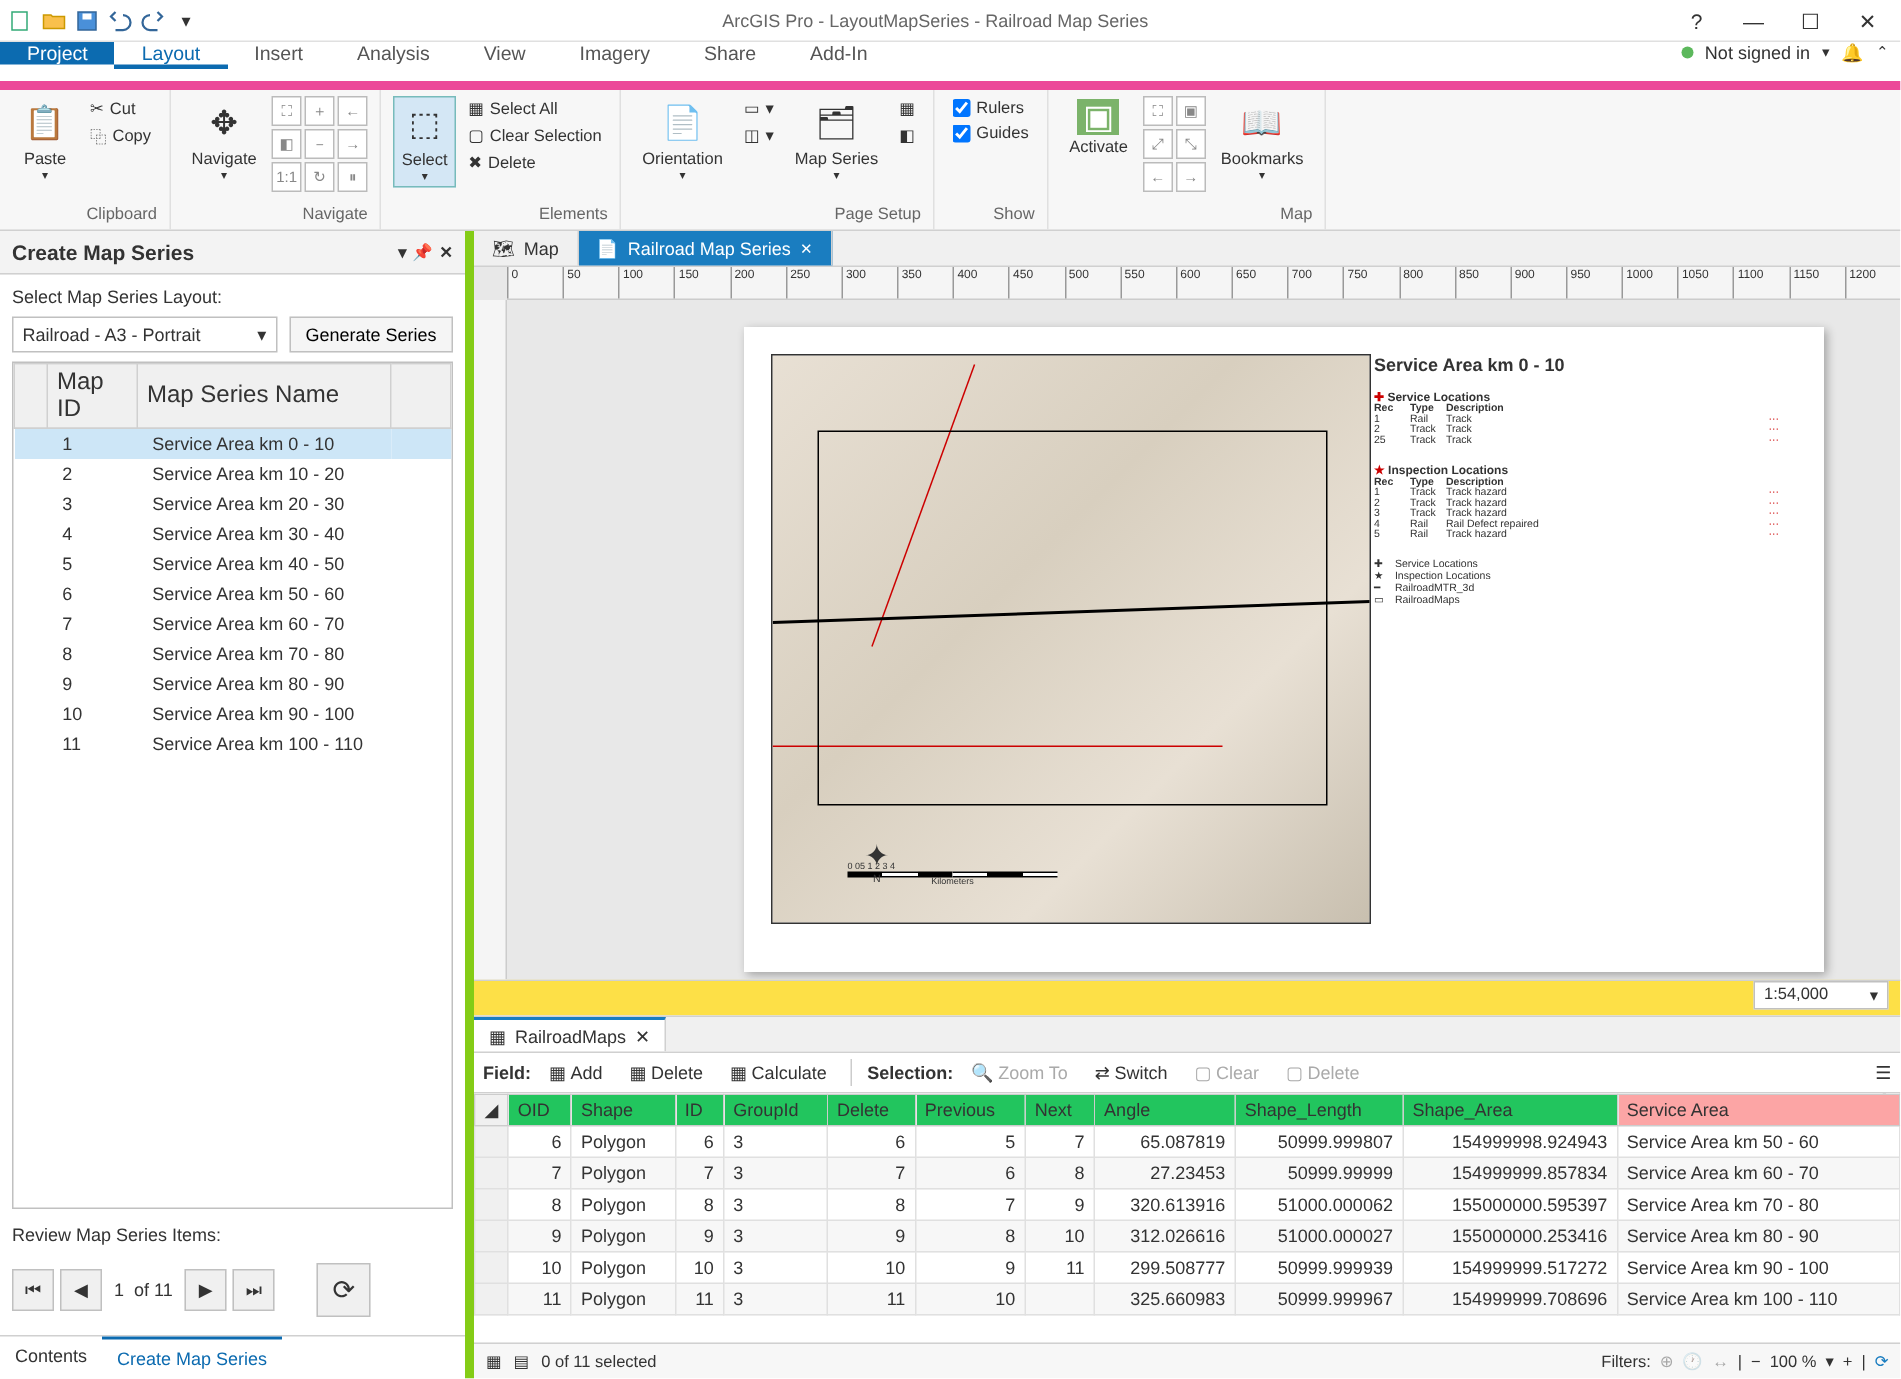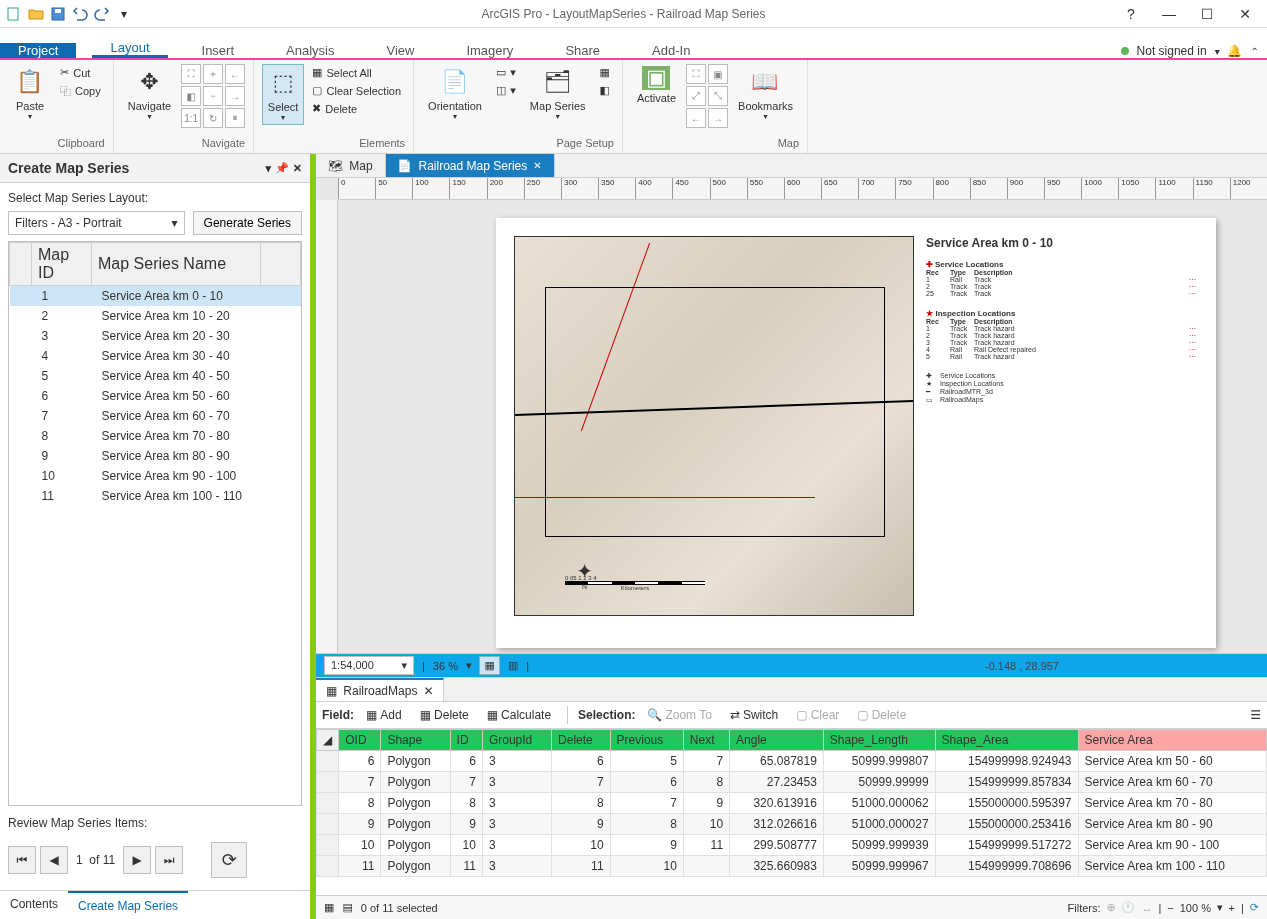--- a/index.html
+++ b/index.html
@@ -7,21 +7,21 @@
 
 
 .titlebar { height: 28px; background: #fff; display: flex; align-items: center; padding: 0 4px; border-bottom: 1px solid #e0e0e0; }
 .qat { display: flex; gap: 2px; align-items: center; }
 .qat-btn { width: 20px; height: 20px; display: flex; align-items: center; justify-content: center; cursor: pointer; }
 .title-text { flex: 1; text-align: center; font-size: 12px; color: #666; }
 .win-controls { display: flex; gap: 2px; align-items: center; }
 .win-btn { width: 36px; height: 24px; display: flex; align-items: center; justify-content: center; cursor: pointer; font-size: 14px; }
 
 
-.ribbon-tabs { height: 32px; display: flex; align-items: flex-end; border-bottom: 2px solid #ec4899; gap: 16px; }
+.ribbon-tabs { height: 32px; display: flex; align-items: flex-start; border-bottom: 6px solid #ec4899; }
 .ribbon-tab { padding: 0 18px; display: flex; align-items: center; font-size: 13px; cursor: pointer; color: #555; }
 .ribbon-tab.project { background: #0c6bb0; color: #fff; }
 .ribbon-tab.active { border-bottom: 3px solid #0c6bb0; color: #0c6bb0; }
 .signin-area { margin-left: auto; display: flex; align-items: center; gap: 8px; padding-right: 8px; font-size: 12px; }
 .signin-dot { width: 8px; height: 8px; border-radius: 50%; background: #5cb85c; }
 
 
 .ribbon { height: 94px; background: #f7f7f7; border-bottom: 1px solid #d0d0d0; display: flex; }
 .ribbon-group { border-right: 1px solid #e0e0e0; padding: 4px 8px; display: flex; flex-direction: column; justify-content: space-between; }
 .ribbon-group-label { font-size: 11px; text-align: right; color: #666; margin-top: 2px; }
@@ -72,35 +72,35 @@
 .ruler-h { position: absolute; top: 0; left: 22px; right: 0; height: 22px; background: #f5f5f5; border-bottom: 1px solid #ccc; font-size: 8px; overflow: hidden; }
 .ruler-h-ticks { display: flex; }
 .ruler-h-tick { width: 67px; border-left: 1px solid #999; padding-left: 2px; font-size: 8px; height: 22px; position: relative; }
 .ruler-v { position: absolute; top: 22px; left: 0; bottom: 0; width: 22px; background: #f5f5f5; border-right: 1px solid #ccc; }
 .page { position: absolute; left: 180px; top: 40px; width: 720px; height: 430px; background: #fff; box-shadow: 2px 2px 6px rgba(0,0,0,0.3); padding: 12px; }
 .map-frame { position: absolute; left: 18px; top: 18px; width: 400px; height: 380px; border: 1px solid #333; background: linear-gradient(135deg, #e8e0d4 0%, #d8cfbf 40%, #e8e0d4 70%, #c8bfaf 100%); overflow: hidden; }
 .map-inner-frame { position: absolute; left: 30px; top: 50px; width: 340px; height: 250px; border: 1px solid #000; }
 .railroad-line { position: absolute; left: 0; top: 170px; width: 400px; height: 2px; background: #000; transform: rotate(-2deg); }
 .red-line1 { position: absolute; left: 100px; top: 0; width: 1px; height: 200px; background: #c00; transform: rotate(20deg); }
 .red-line2 { position: absolute; left: 0; top: 260px; width: 300px; height: 1px; background: #c00; }
-.legend-area { position: absolute; left: 430px; top: 18px; width: 270px; font-size: 9px; }
+.legend-area { position: absolute; left: 420px; top: 18px; width: 270px; font-size: 9px; }
 .legend-title { font-size: 12px; font-weight: bold; margin-bottom: 10px; }
 .legend-sec { margin-bottom: 12px; }
 .legend-sec-title { font-size: 8px; font-weight: bold; }
 .legend-row { display: flex; gap: 4px; font-size: 7px; }
 .legend-col { width: 20px; }
 .scalebar { position: absolute; left: 50px; bottom: 30px; width: 140px; height: 10px; }
 .scalebar-seg { display: flex; height: 4px; }
 .scalebar-seg div { flex: 1; }
 .scalebar-seg div:nth-child(odd) { background: #000; }
 .scalebar-seg div:nth-child(even) { background: #fff; border: 1px solid #000; border-left: none; border-right: none; }
 .north-arrow { position: absolute; right: 320px; bottom: 25px; font-size: 20px; }
 
 
-.canvas-status { height: 24px; background: #0ea5e9; border-top: 1px solid #d0d0d0; display: flex; align-items: center; padding: 0 8px; gap: 8px; font-size: 11px; }
+.canvas-status { height: 24px; background: #fde047; border-top: 1px solid #d0d0d0; display: flex; align-items: flex-end; padding: 0 8px; gap: 8px; font-size: 11px; flex-direction: column; }
 .scale-box { border: 1px solid #c0c0c0; padding: 2px 6px; background: #fff; width: 90px; display: flex; justify-content: space-between; }
 .coord-text { margin-left: auto; margin-right: 200px; color: #444; }
 
 
 .table-panel-tabs { height: 24px; background: #f0f0f0; border-top: 1px solid #d0d0d0; display: flex; align-items: stretch; }
 .table-tab { padding: 0 10px; display: flex; align-items: center; gap: 6px; background: #fff; border-right: 1px solid #d0d0d0; font-size: 12px; border-top: 2px solid #1a7dc0;}
 .table-toolbar { height: 28px; background: #fff; border-top: 1px solid #d0d0d0; border-bottom: 1px solid #d0d0d0; display: flex; align-items: center; padding: 0 6px; gap: 6px; font-size: 12px; }
 .tb-label { font-weight: bold; }
 .tb-btn { display: flex; align-items: center; gap: 3px; padding: 2px 6px; cursor: pointer; }
 .tb-btn.disabled { color: #aaa; }
@@ -270,20 +270,35 @@
           </div>
         <div class="small-row">
             <span>◧</span>
           </div>
       </div>
     </div>
     <div class="ribbon-group-label">Page Setup</div>
   </div>
   <div class="ribbon-group">
     <div class="ribbon-group-body">
+      <div class="small-stack">
+        <label class="small-row">
+            <input type="checkbox" class="chk" checked="" style="">
+            <span>Rulers</span>
+          </label>
+        <label class="small-row">
+            <input type="checkbox" class="chk" checked="" style="">
+            <span>Guides</span>
+          </label>
+      </div>
+    </div>
+    <div class="ribbon-group-label">Show</div>
+  </div>
+  <div class="ribbon-group">
+    <div class="ribbon-group-body">
       <div class="big-btn">
         <div class="big-btn-icon" style="background:#7bb36a;color:#fff;width:28px;height:24px;">▣</div>
         <div class="big-btn-label">Activate</div>
       </div>
       <div class="mini-icons" style="grid-template-columns:repeat(2,20px);">
         <div class="mini-icon">⛶</div>
         <div class="mini-icon">▣</div>
         <div class="mini-icon">⤢</div>
         <div class="mini-icon">⤡</div>
         <div class="mini-icon">←</div>
@@ -307,21 +322,21 @@
       <div class="pane-header-icons">
         <span>▾</span>
         <span>📌</span>
         <span>✕</span>
       </div>
     </div>
     <div class="pane-body">
       <div class="layout-label">Select Map Series Layout:</div>
       <div class="layout-row">
         <div class="layout-select">
-          <span>Filters - A3 - Portrait</span>
+          <span>Railroad - A3 - Portrait</span>
           <span>▾</span>
         </div>
         <button class="gen-btn">Generate Series</button>
       </div>
       <div class="series-table">
         <table>
           <thead>
               <tr>
             <th style="width:22px;"></th>
             <th style="width:60px;">Map ID</th>

